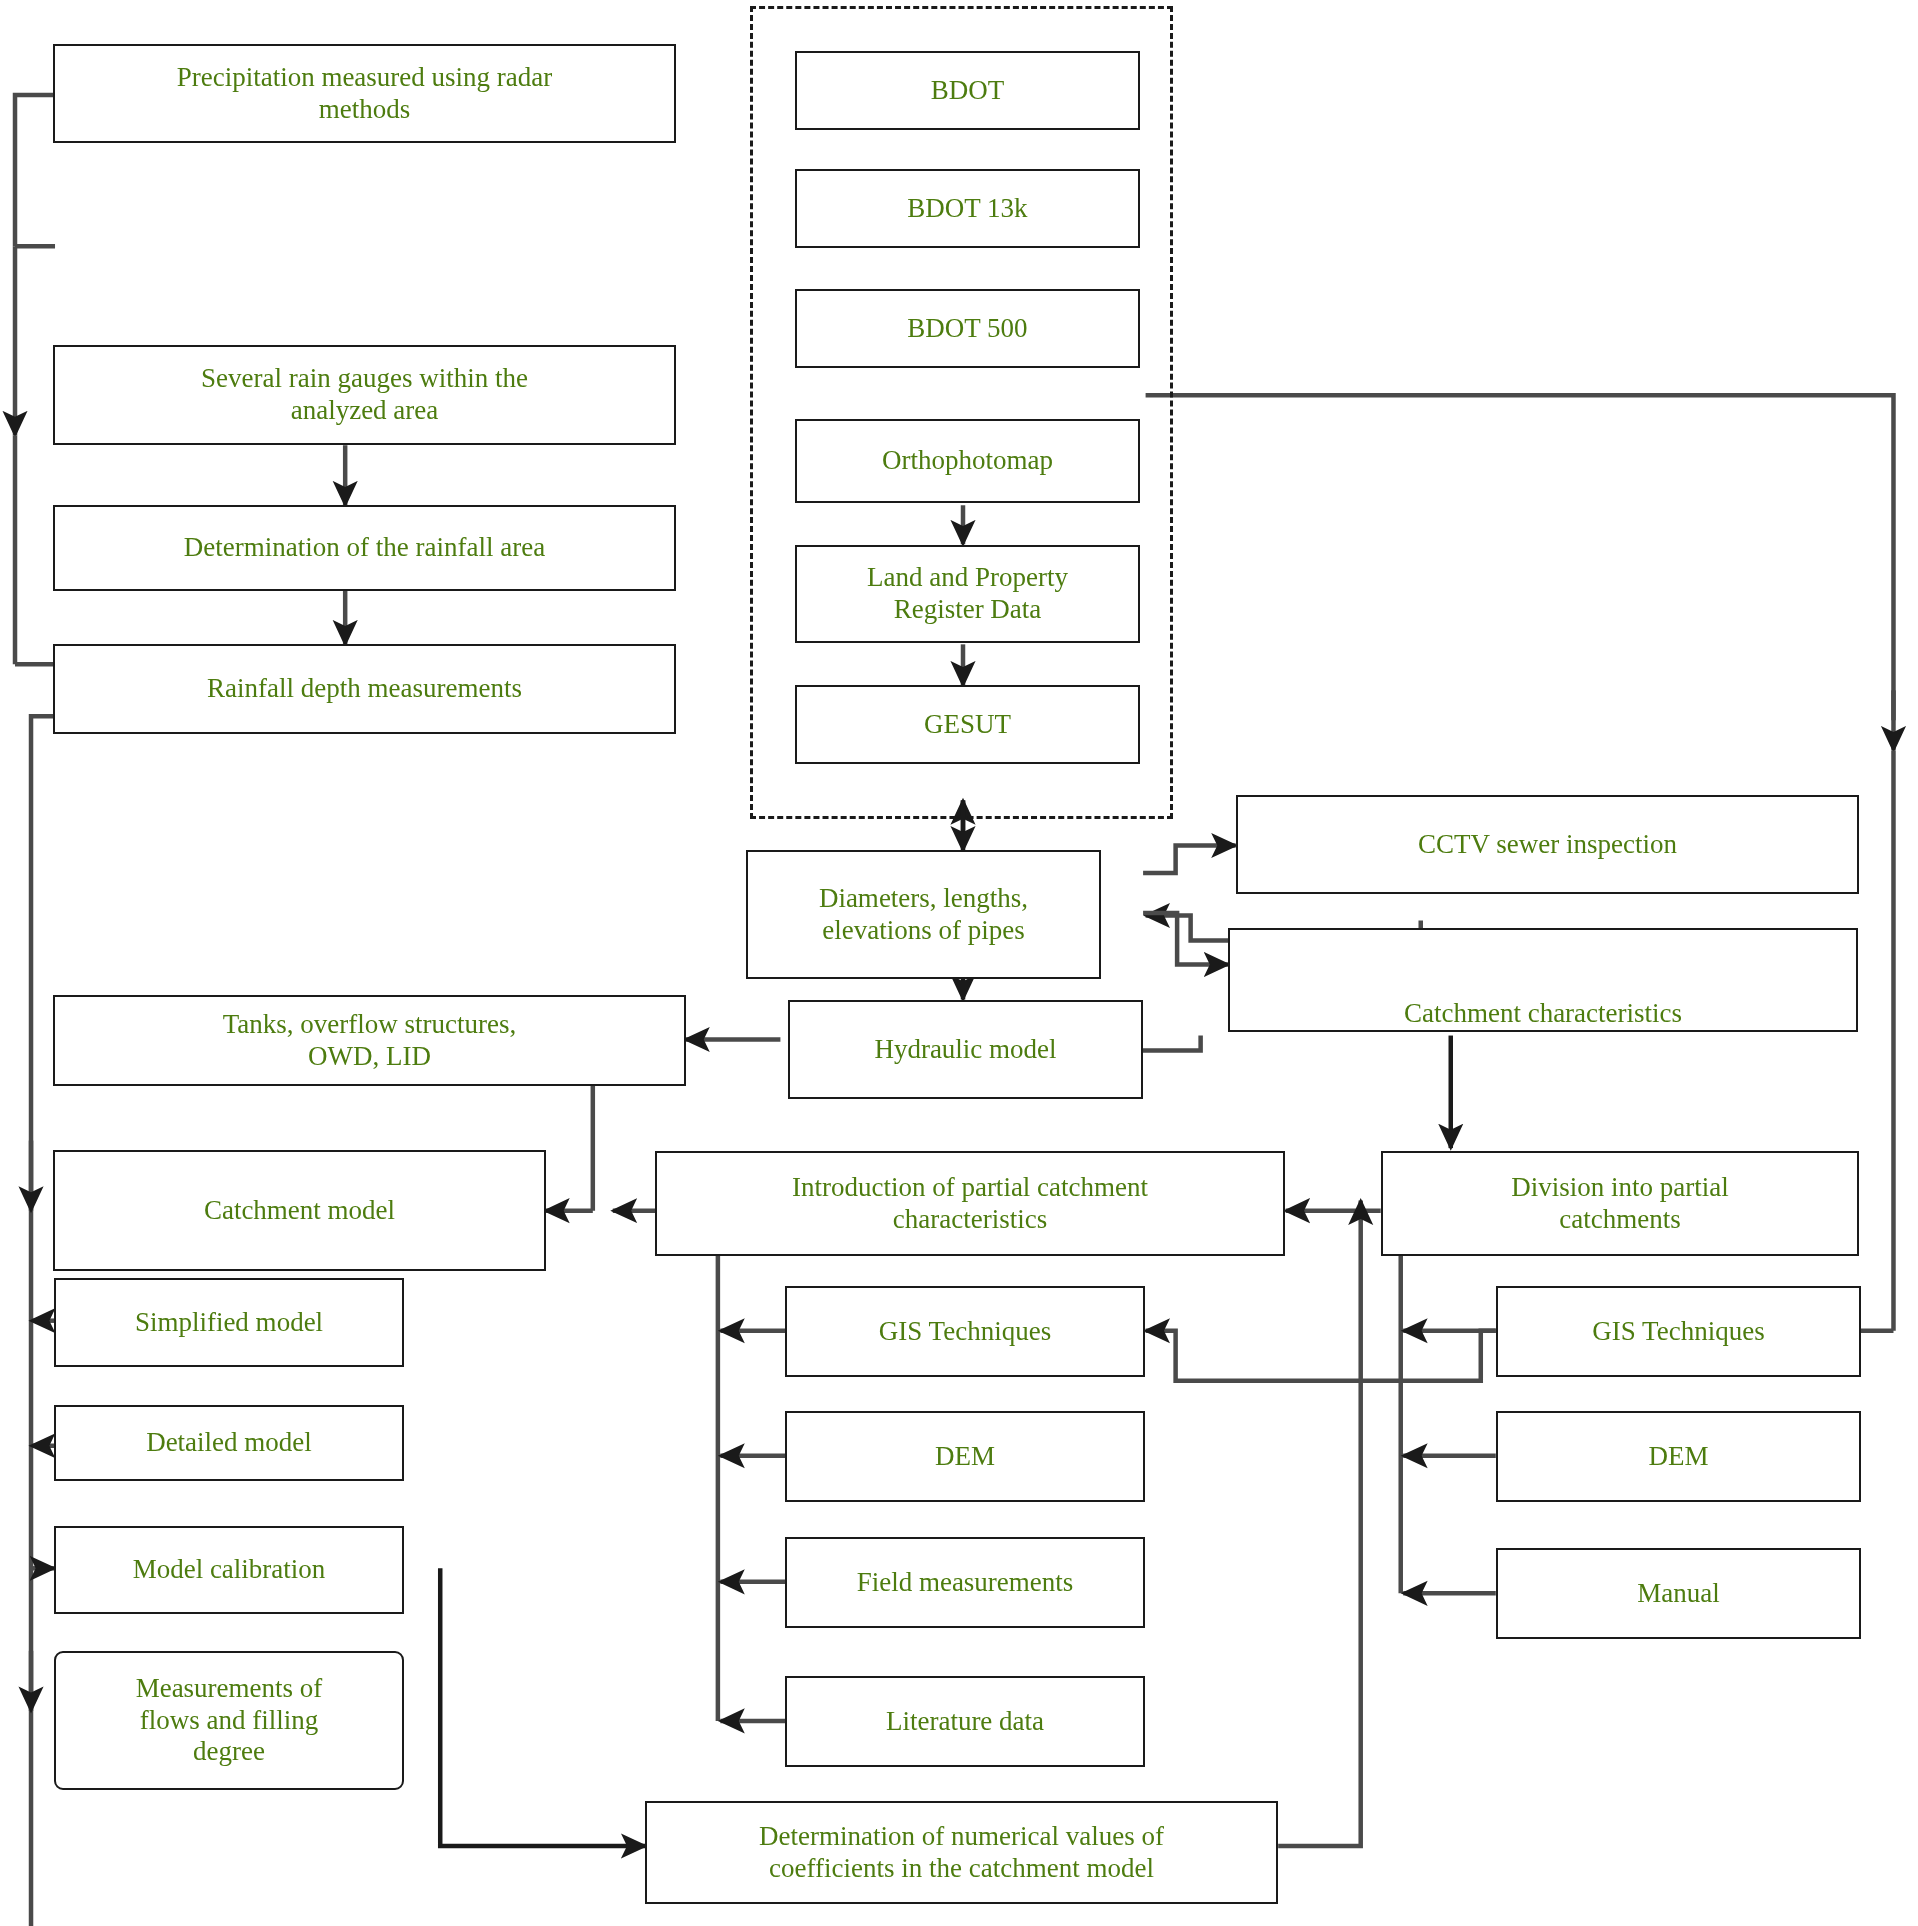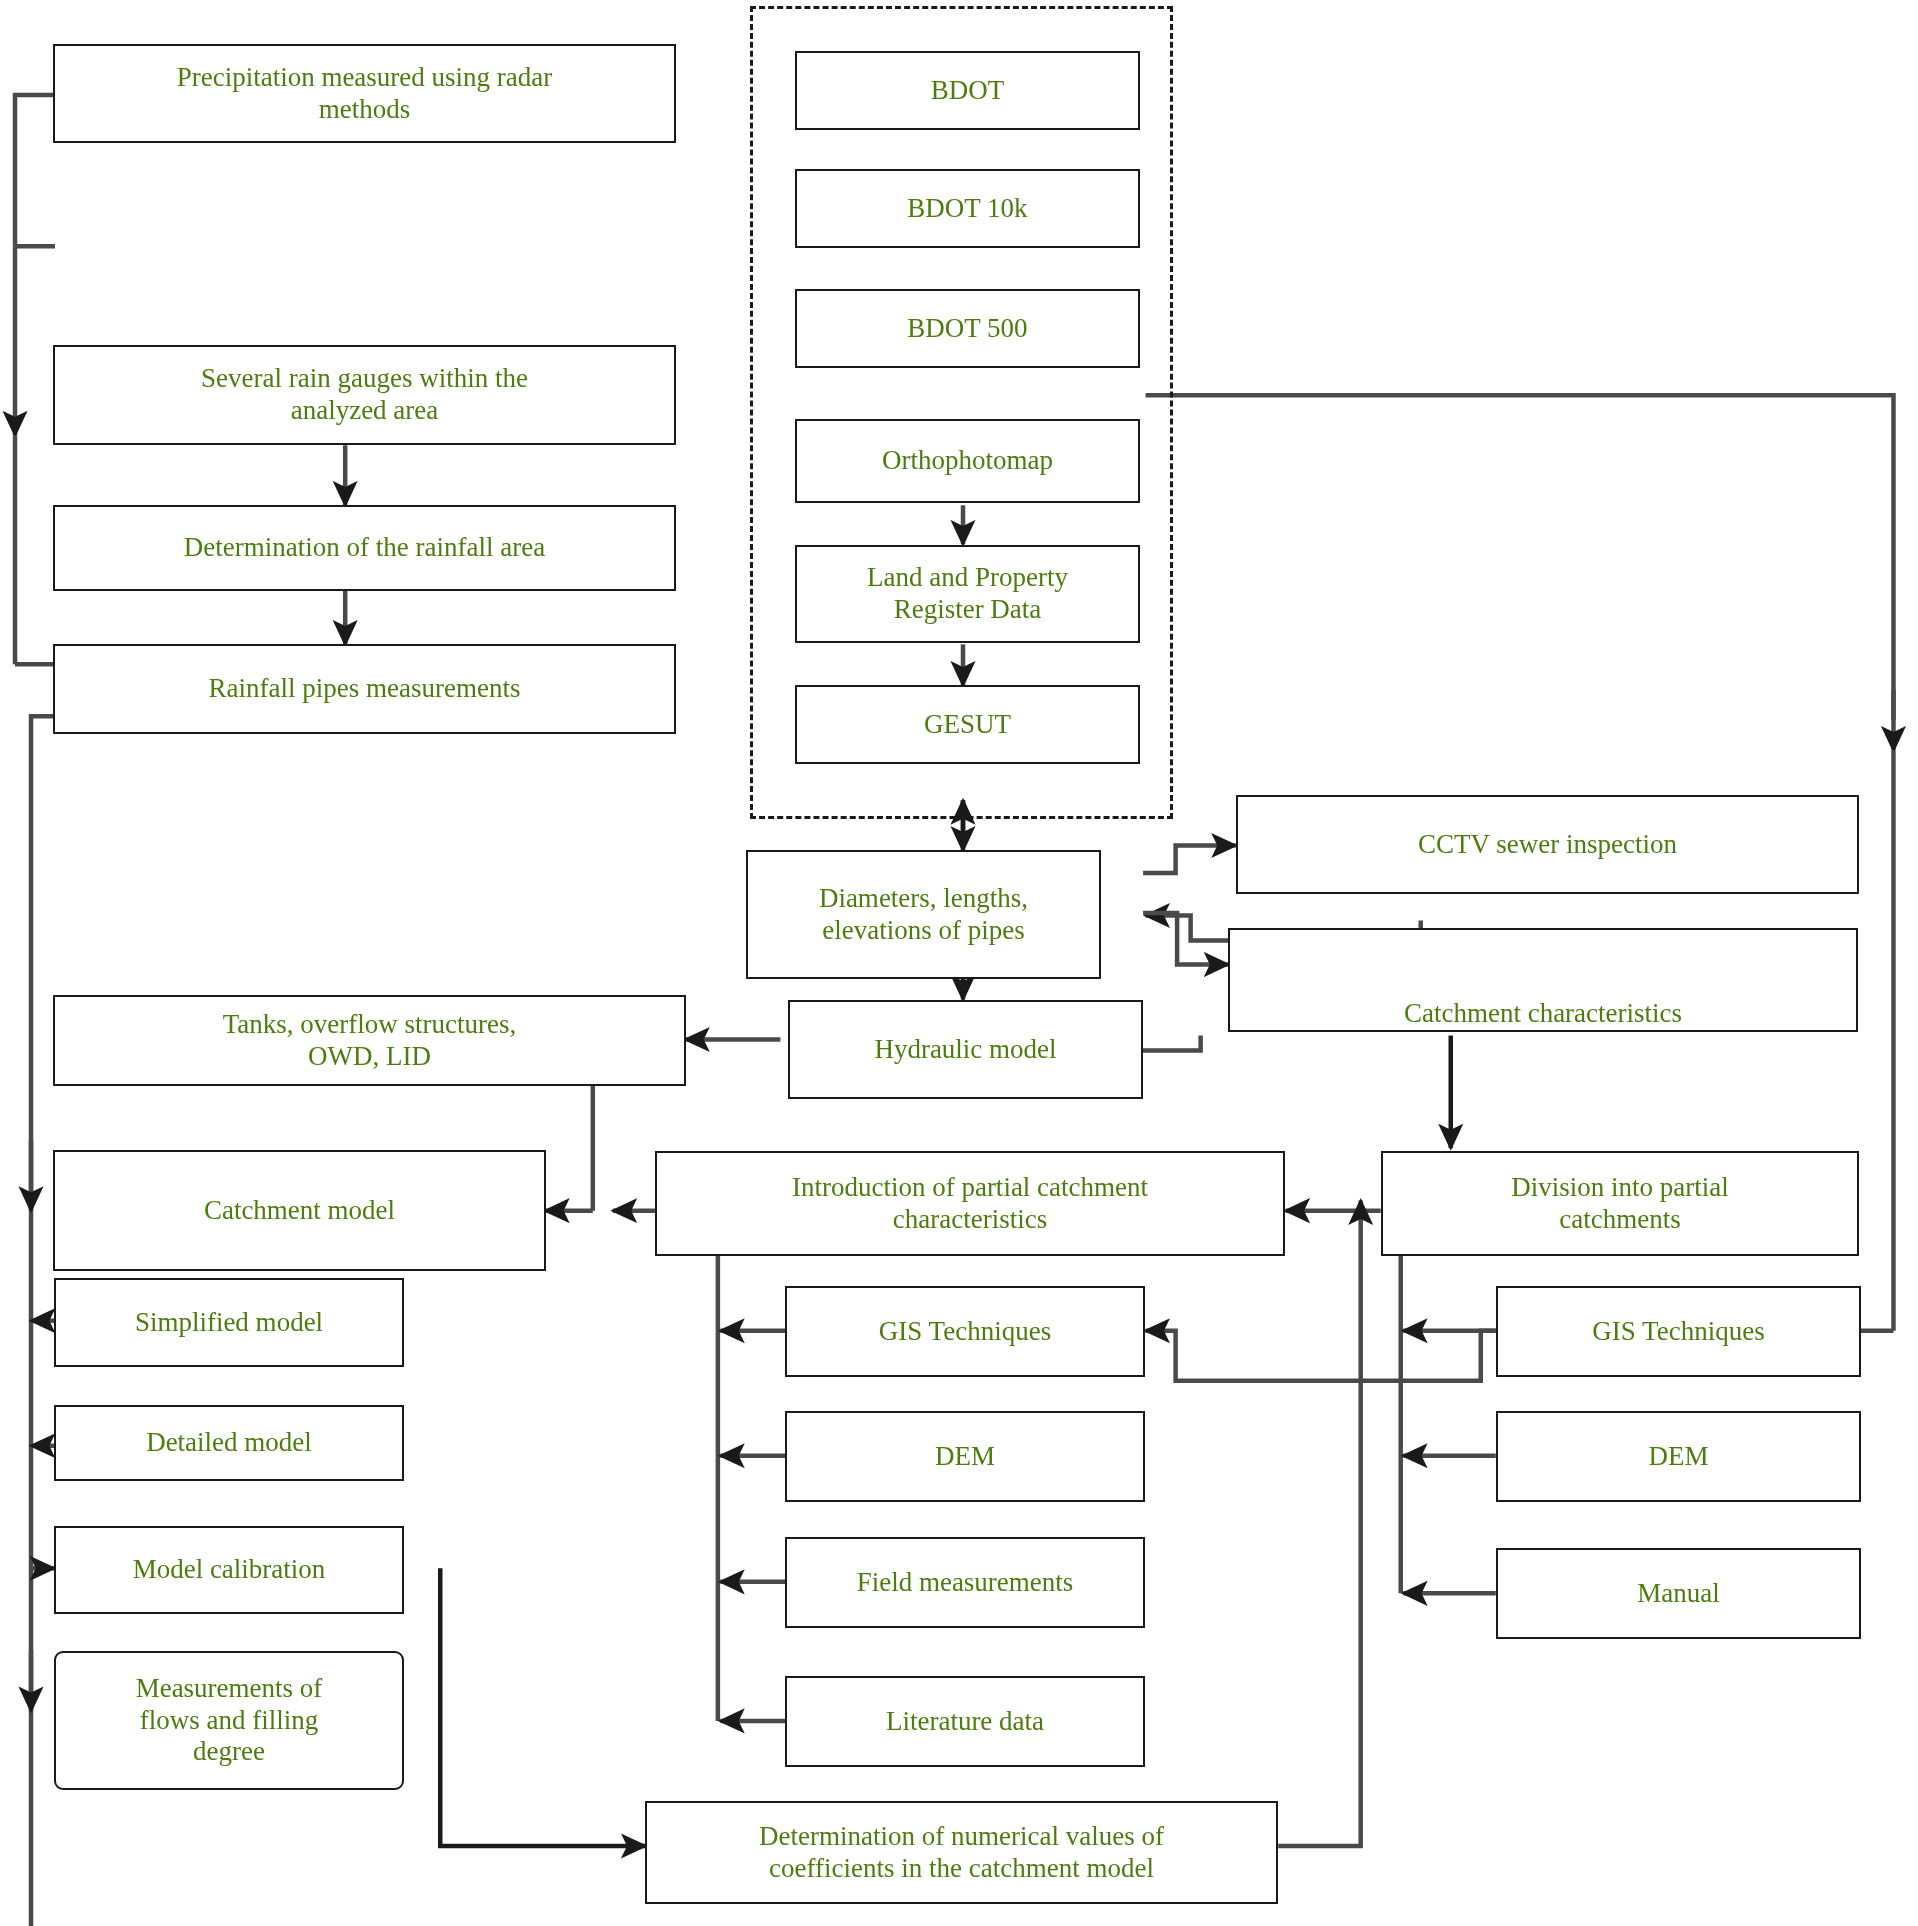--- a/index.html
+++ b/index.html
@@ -102,29 +102,29 @@
   <div class="node" style="left:53px;top:345px;width:623px;height:100px;font-size:27px;">
     <span class="lbl">Several rain gauges within the
 analyzed area</span>
     </div>
 
   <div class="node" style="left:53px;top:505px;width:623px;height:86px;font-size:27px;">
     <span class="lbl">Determination of the rainfall area</span>
     </div>
 
   <div class="node" style="left:53px;top:644px;width:623px;height:90px;font-size:27px;">
-    <span class="lbl">Rainfall pipes measurements</span>
+    <span class="lbl">Rainfall depth measurements</span>
     </div>
 
   <div class="node" style="left:795px;top:51px;width:345px;height:79px;font-size:27px;">
     <span class="lbl">BDOT</span>
     </div>
 
   <div class="node" style="left:795px;top:169px;width:345px;height:79px;font-size:27px;">
-    <span class="lbl">BDOT 10k</span>
+    <span class="lbl">BDOT 13k</span>
     </div>
 
   <div class="node" style="left:795px;top:289px;width:345px;height:79px;font-size:27px;">
     <span class="lbl">BDOT 500</span>
     </div>
 
   <div class="node" style="left:795px;top:419px;width:345px;height:84px;font-size:27px;">
     <span class="lbl">Orthophotomap</span>
     </div>
 

